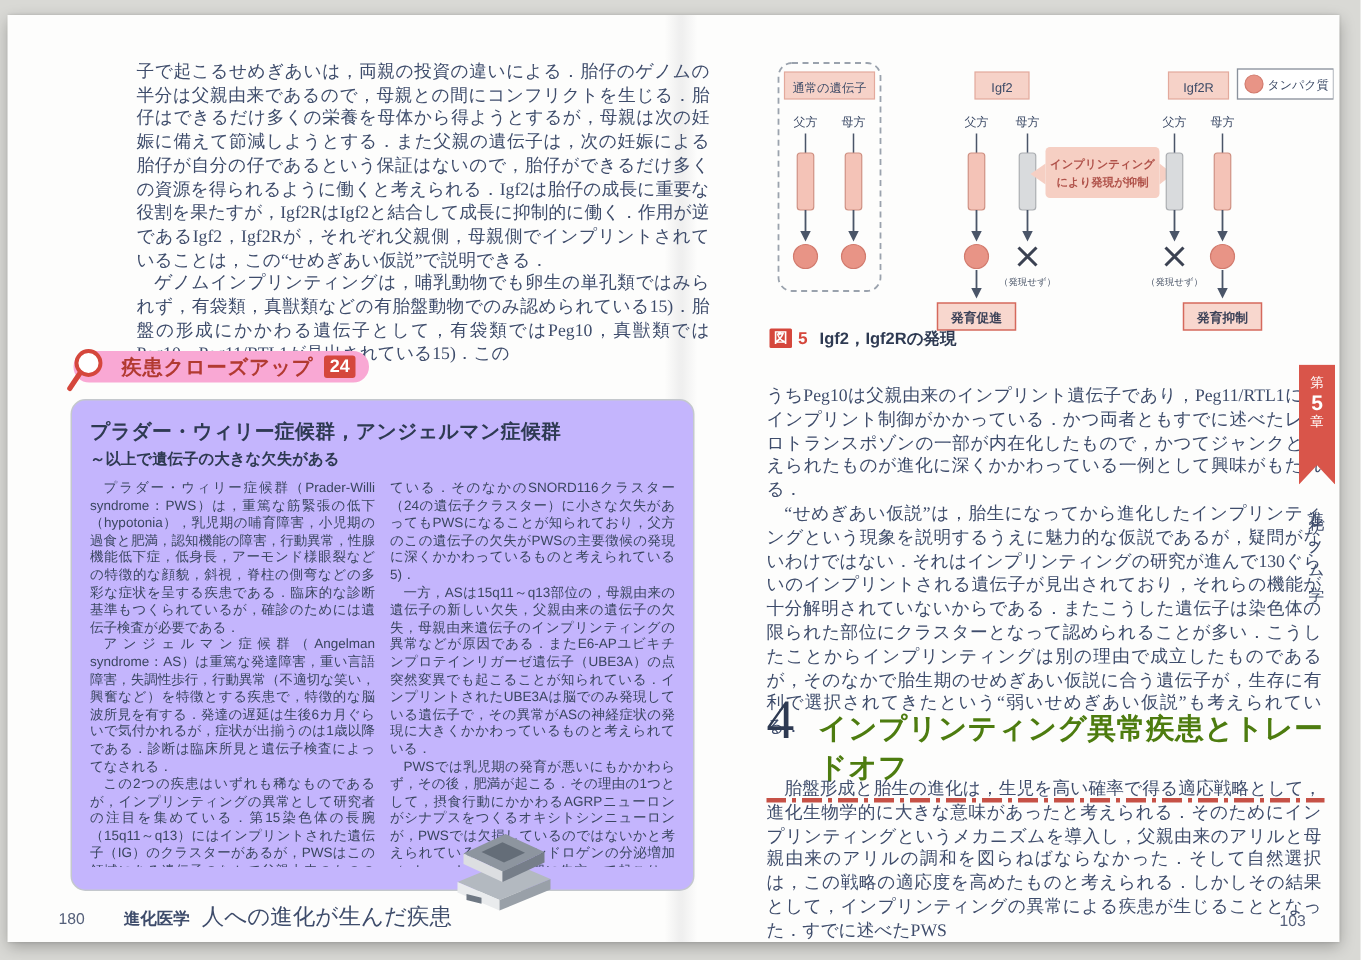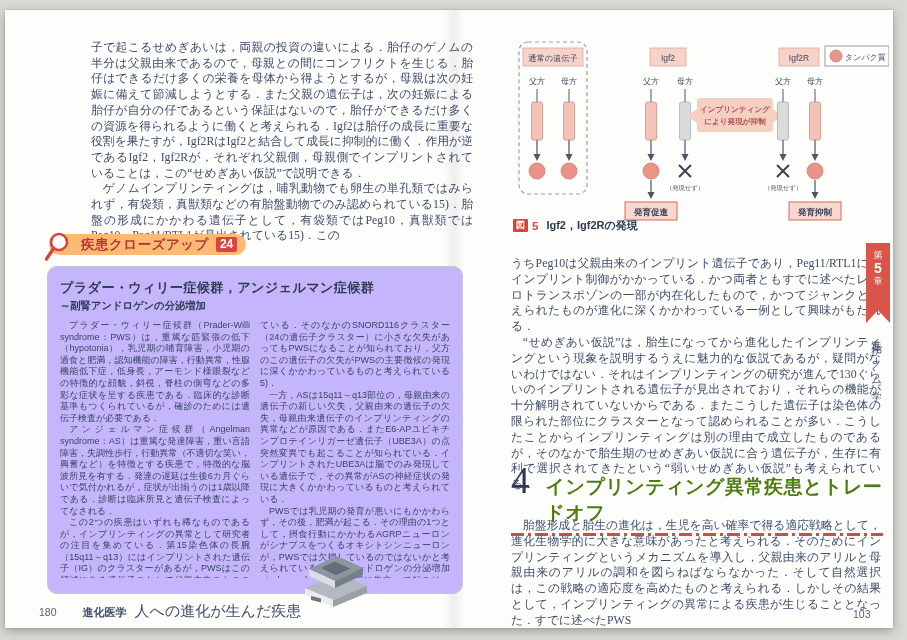--- a/index.html
+++ b/index.html
@@ -21,21 +21,21 @@
   }
   .jbody {
     font-family:"Liberation Serif","DejaVu Serif",serif;
     color:#3e4c6b; text-align:justify;
   }
   .indent { text-indent:1em; }
   
   .lp-body { position:absolute; left:86px; top:30px; width:382px; font-size:11.8px; line-height:15.7px; }
   .closeup-pill {
     position:absolute; left:44px; top:224px; height:21px;
-    background:#fdba74; border-radius:14px;
+    background:#f9a8d4; border-radius:14px;
     display:inline-flex; align-items:center; gap:7px;
     padding:0 9px 0 32px;
   }
   .loupe { position:absolute; left:-6px; top:-3px; }
   .pill-label { color:#b23a31; font-weight:bold; font-size:13.5px; letter-spacing:.5px; }
   .pill-badge { background:#d5473c; color:#fff; font-weight:bold; font-size:12px; padding:1px 4px 2px; border-radius:2px; line-height:1; }
   .closeup-box {
     position:absolute; left:42px; top:256px; width:416px; height:328px;
     border:1.5px solid #c4c8cd; border-radius:10px;
     background:#c4b5fd; padding:12px 12px 10px;
@@ -98,21 +98,21 @@
         <circle cx="16" cy="11" r="8" fill="#ffffff" stroke="#d5473c" stroke-width="2.6"></circle>
         <line x1="10.5" y1="17.5" x2="3.5" y2="28" stroke="#d5473c" stroke-width="3.4" stroke-linecap="round"></line>
       </svg>
     </span>
     <span class="pill-label">疾患クローズアップ</span>
     <span class="pill-badge">24</span>
   </div>
 
   <div class="closeup-box">
     <div class="closeup-title">プラダー・ウィリー症候群，アンジェルマン症候群</div>
-    <div class="closeup-subtitle">～副腎アンドロゲンの分泌増加</div>
+    <div class="closeup-subtitle">～以上で遺伝子の大きな欠失がある</div>
     <div class="closeup-cols">
       <div class="closeup-col">
         <p class="indent">プラダー・ウィリー症候群（Prader-Willi syndrome：PWS）は，重篤な筋緊張の低下（hypotonia），乳児期の哺育障害，小児期の過食と肥満，認知機能の障害，行動異常，性腺機能低下症，低身長，アーモンド様眼裂などの特徴的な顔貌，斜視，脊柱の側弯などの多彩な症状を呈する疾患である．臨床的な診断基準もつくられているが，確診のためには遺伝子検査が必要である．</p>
         <p class="indent">アンジェルマン症候群（Angelman syndrome：AS）は重篤な発達障害，重い言語障害，失調性歩行，行動異常（不適切な笑い，興奮など）を特徴とする疾患で，特徴的な脳波所見を有する．発達の遅延は生後6カ月ぐらいで気付かれるが，症状が出揃うのは1歳以降である．診断は臨床所見と遺伝子検査によってなされる．</p>
         <p class="indent">この2つの疾患はいずれも稀なものであるが，インプリンティングの異常として研究者の注目を集めている．第15染色体の長腕（15q11～q13）にはインプリントされた遺伝子（IG）のクラスターがあるが，PWSはこの領域にある遺伝子のなかで父親由来のものの発現が障害されて起こる．PWSの70％以上で遺伝子の大きな欠失がある．この部分には数個の，父親由来のものが発現するインプリント遺伝子があり，そのうちにはsnoRNA遺伝子が多数含まれ</p>
       </div>
       <div class="closeup-col">
         <p>ている．そのなかのSNORD116クラスター（24の遺伝子クラスター）に小さな欠失があってもPWSになることが知られており，父方のこの遺伝子の欠失がPWSの主要徴候の発現に深くかかわっているものと考えられている5)．</p>
         <p class="indent">一方，ASは15q11～q13部位の，母親由来の遺伝子の新しい欠失，父親由来の遺伝子の欠失，母親由来遺伝子のインプリンティングの異常などが原因である．またE6-APユビキチンプロテインリガーゼ遺伝子（UBE3A）の点突然変異でも起こることが知られている．インプリントされたUBE3Aは脳でのみ発現している遺伝子で，その異常がASの神経症状の発現に大きくかかわっているものと考えられている．</p>
         <p class="indent"><span>PWSでは乳児期の発育が悪いにもかかわらず，その後，肥満が起こる．その理由の1つとして，摂食行動にかかわるAGRPニューロンがシナプスをつくるオキシトシンニューロンが，PWSでは欠損しているのではないかと考えられている．副腎アンドロゲンの分泌増加（adrenarche）は思春期に先立って起こり，成育期（juvenility）の一徴候と考えられている．生活環境が悪いとむしろ成熟は早いと考えられ，PWSでadrenarcheが早いのは進化の</span></p>

